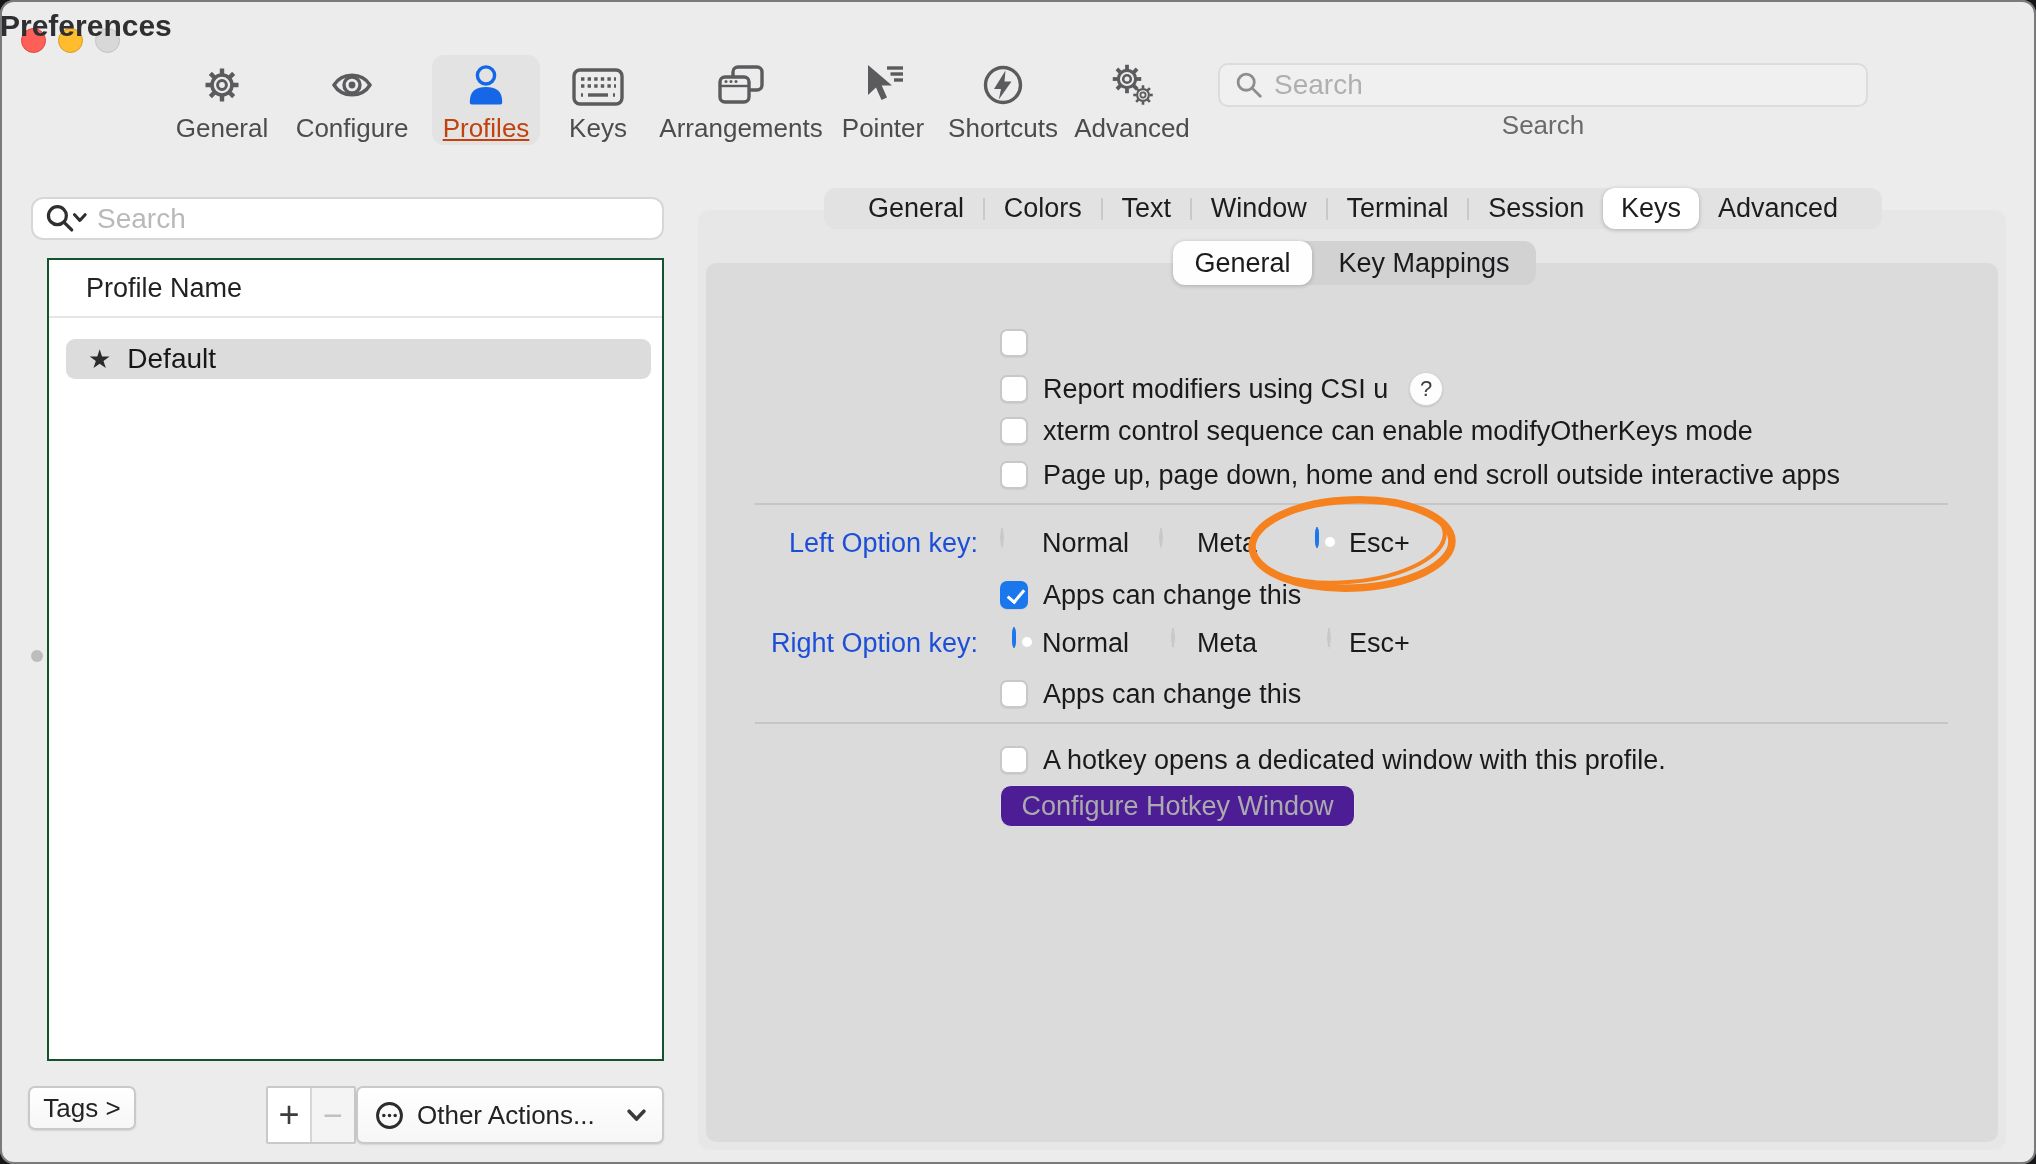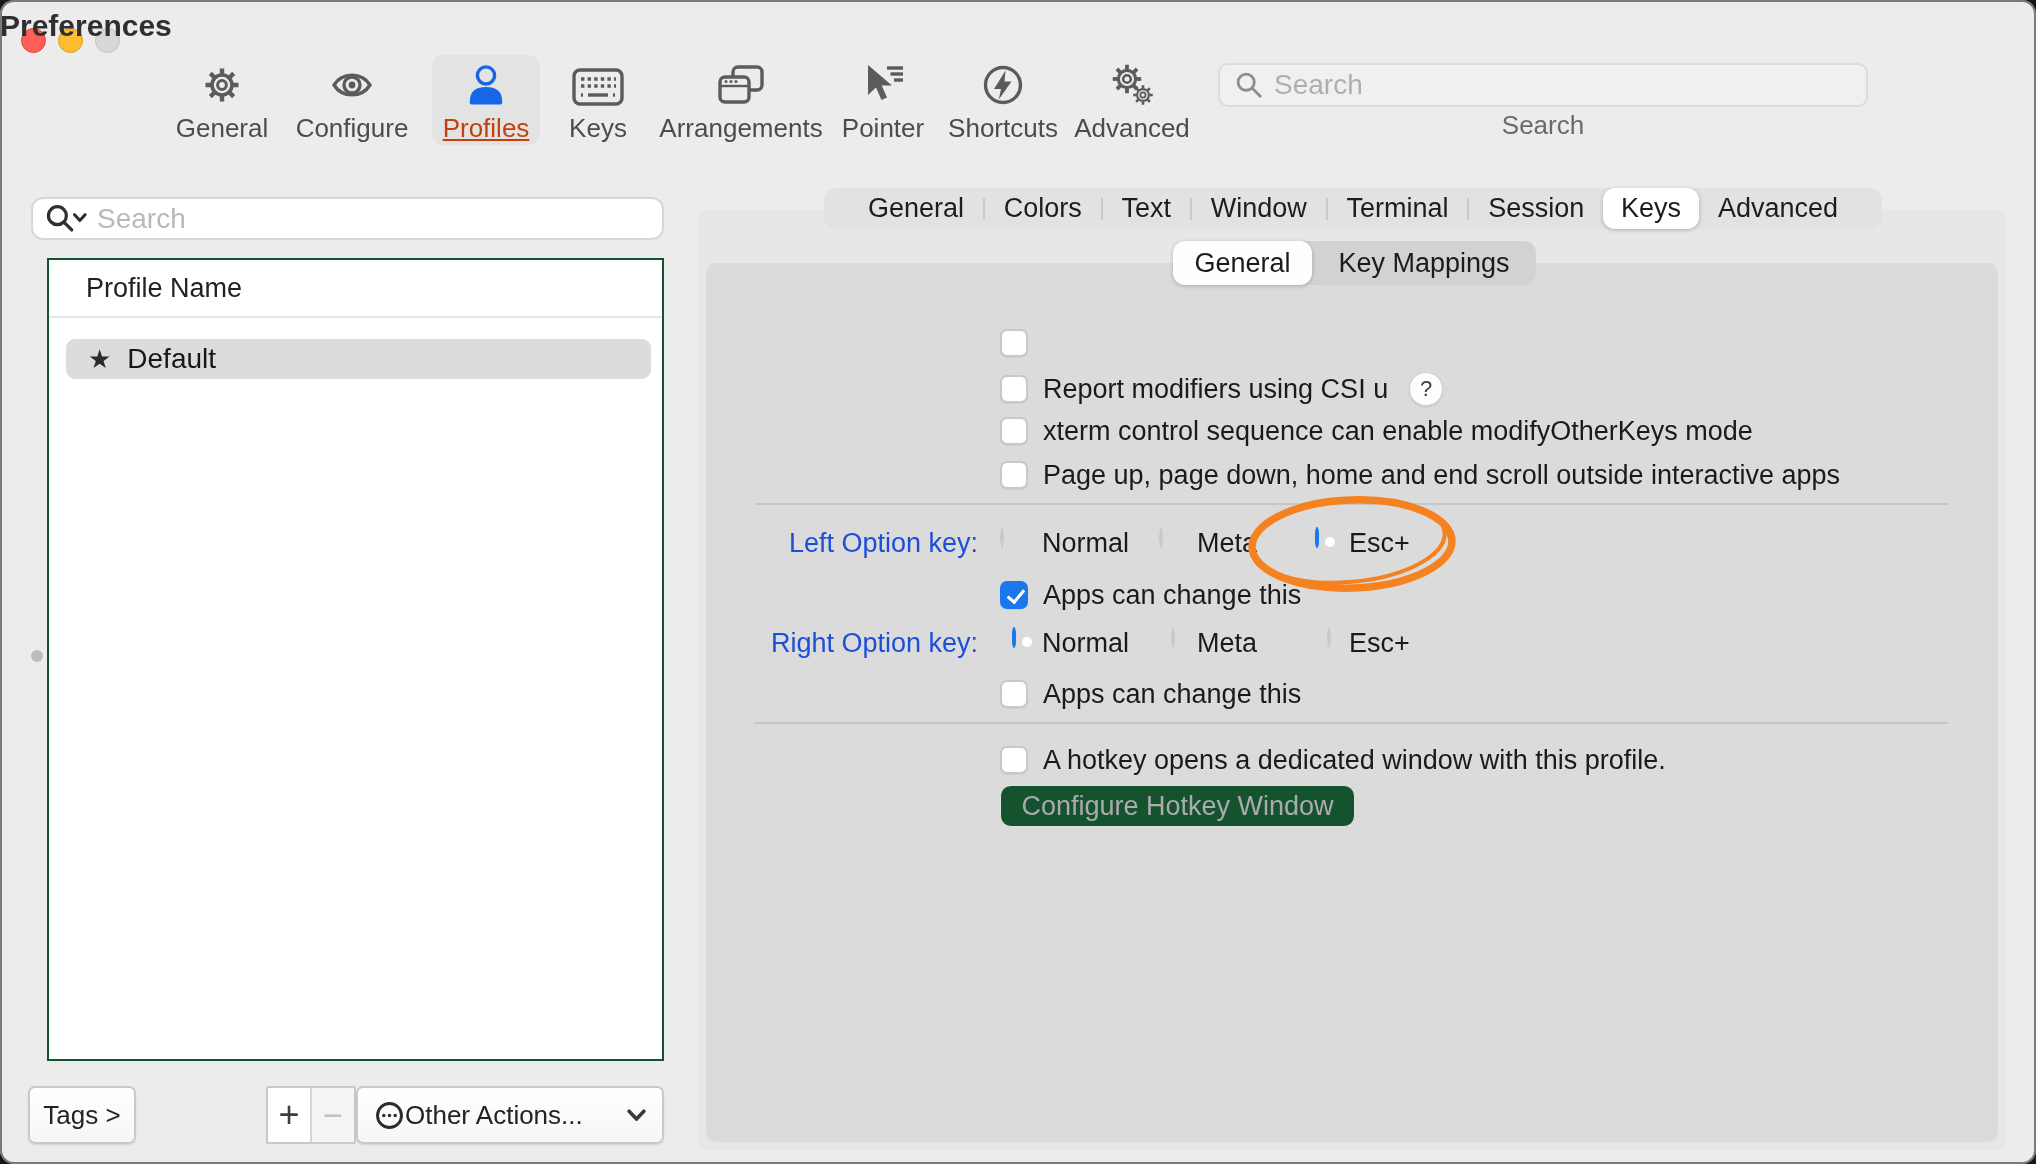--- a/index.html
+++ b/index.html
@@ -37,27 +37,27 @@
     color:#222;border-bottom:2px solid #E6E6E6;}
   .prow{position:absolute;left:17px;top:79px;width:585px;height:40px;border-radius:9px;
     display:flex;align-items:center;padding-left:22px;font-size:28px;color:#161616;}
   .prow.selected{background:#DCDCDC;}
   .prow .star{font-size:26px;margin-right:16px;color:#2b2b2b;}
   .splitter-dot{position:absolute;left:31px;top:650px;width:12px;height:12px;border-radius:50%;background:#BDBDBD;}
 
   .btn{background:linear-gradient(#ffffff,#f6f6f6);border:2px solid #C9C9C9;border-radius:7px;
     box-shadow:0 1px 2px rgba(0,0,0,.10);display:flex;align-items:center;justify-content:center;
     font-size:26px;color:#232323;}
-  .tags-btn{position:absolute;left:28px;top:1086px;width:108px;height:58px;}
+  .tags-btn{position:absolute;left:28px;top:1086px;width:108px;height:44px;}
   .pm-group{position:absolute;left:266px;top:1086px;width:90px;height:58px;display:flex;
     border:2px solid #C9C9C9;border-radius:2px;background:#fff;}
   .pm-cell{flex:1;display:flex;align-items:center;justify-content:center;font-size:36px;color:#3d3d3d;}
   .pm-cell.minus{border-left:2px solid #D6D6D6;background:#F4F4F4;color:#BFBFBF;font-size:34px;}
   .oa-btn{position:absolute;left:356px;top:1086px;width:308px;height:58px;border-radius:7px;
-    justify-content:center;padding:16px 16px;}
+    justify-content:center;padding:16px 16px;gap:12px;}
   .oa-btn .chev{margin-left:auto;color:#3a3a3a;}
 
   
   .panel-outer{position:absolute;left:698px;top:210px;width:1308px;height:940px;background:#E7E7E7;border-radius:12px;}
   .panel-inner{position:absolute;left:706px;top:263px;width:1292px;height:879px;background:#DBDBDB;border-radius:10px;}
 
   .tabstrip{position:absolute;left:824px;top:188px;width:1058px;height:41px;background:#E2E2E3;
     border-radius:12px;display:flex;align-items:center;justify-content:space-between;padding:0 26px;}
   .tab{font-size:27px;color:#1d1d1f;padding:0 18px;height:41px;display:flex;align-items:center;
     white-space:nowrap;border-radius:12px;}
@@ -79,21 +79,21 @@
     border:2px solid #C8C8C8;box-shadow:0 1px 1px rgba(0,0,0,.06);flex:none;}
   .radio.selected{background:#1B77EC;border-color:#1B77EC;}
   .radio.selected::after{content:"";position:absolute;left:8px;top:8px;width:10px;height:10px;
     border-radius:50%;background:#fff;}
   .help-badge{width:34px;height:34px;border-radius:50%;background:#FDFDFD;border:1px solid #D3D3D3;
     box-shadow:0 1px 2px rgba(0,0,0,.12);display:flex;align-items:center;justify-content:center;
     font-size:22px;color:#3c3c3e;margin-left:6px;flex:none;}
   .divider{position:absolute;left:755px;width:1193px;height:2px;background:#C6C6C6;}
   .opt-label{position:absolute;left:700px;width:278px;text-align:right;font-size:27px;color:#1d4ed8;line-height:38px;}
   .opt-text{position:absolute;font-size:27px;color:#1a1a1c;line-height:38px;}
-  .cfg-btn{position:absolute;left:1000px;top:785px;width:355px;height:42px;background:#14532d;
+  .cfg-btn{position:absolute;left:1000px;top:785px;width:355px;height:42px;background:#4c1d95;
     border:1px solid #E1E1E1;border-radius:11px;display:flex;align-items:center;justify-content:center;
     font-size:27px;color:#ABABAD;}
   .ellipse-anno{position:absolute;left:1235px;top:488px;pointer-events:none;}
   svg.icon{display:block;}
 </style>
 </head>
 <body>
 
 <svg width="0" height="0" style="position:absolute">
   <defs>

